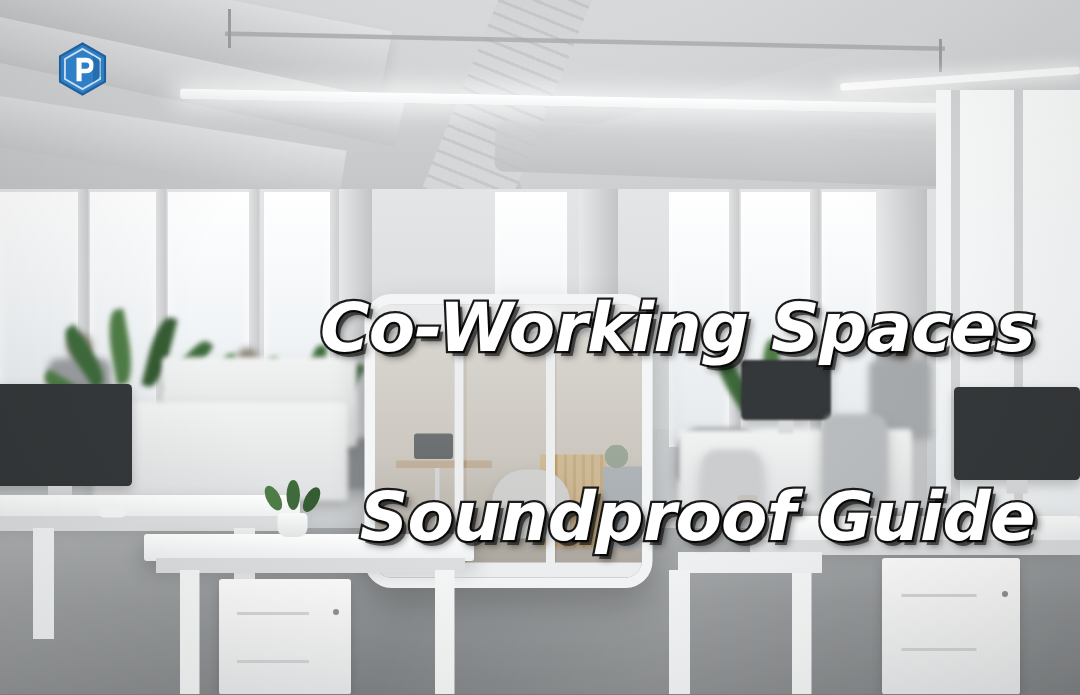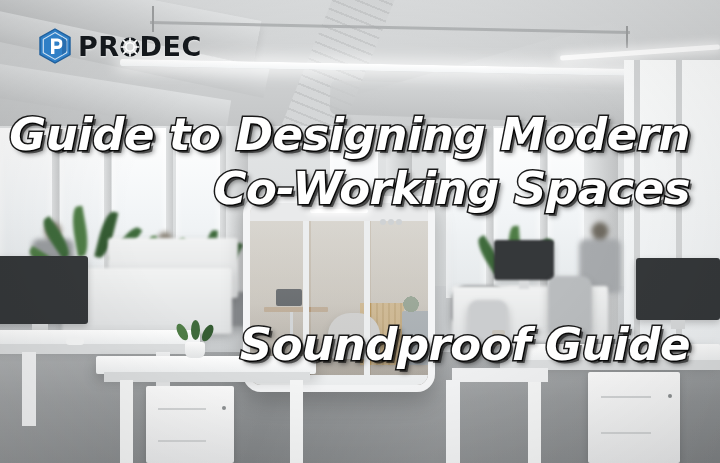--- a/index.html
+++ b/index.html
@@ -134,21 +134,21 @@
     white-space:nowrap;
     letter-spacing:-.5px;
     -webkit-text-stroke:3px #1b1b1b;
     paint-order:stroke fill;
     text-shadow:
        3px 3px 0 rgba(0,0,0,.55),
        4px 4px 5px rgba(0,0,0,.45);
   }
   .tline span{position:relative;}
   .t1{top:108px;font-size:45px;}
-  .t2{top:162px;font-size:45px;}
+  .t2{top:192px;font-size:45px;}
   .t3{top:246px;font-size:45px;}
   .t4{top:318px;font-size:45px;}
 
   .caption{position:absolute;left:272px;top:258px;z-index:31;
     font-family:"DejaVu Sans", sans-serif;font-weight:bold;font-style:italic;
     font-size:13px;color:#ffffff;letter-spacing:.1px;white-space:nowrap;
     text-shadow:1px 1px 2px rgba(0,0,0,.6), 0 0 4px rgba(0,0,0,.45);}
 </style>
 </head>
 <body>
@@ -319,36 +319,21 @@
 
   <div class="logo">
     <span class="logo-mark">
       <svg viewBox="0 0 34 36" width="34" height="36" aria-hidden="true">
         <polygon points="17,1 32,9.5 32,26.5 17,35 2,26.5 2,9.5" fill="#2f7fc6" stroke="#1f5f9c" stroke-width="1.4"></polygon>
         <polygon points="17,4.6 28.7,11.3 28.7,24.7 17,31.4 5.3,24.7 5.3,11.3" fill="none" stroke="#ffffff" stroke-width="1.2" opacity=".75"></polygon>
         <path d="M13 10.5 h6.6 a5.2 5.2 0 0 1 0 10.4 H16.4 v5.2 H13 Z M16.4 13.6 v4.2 h3.0 a2.1 2.1 0 0 0 0 -4.2 Z" fill="#ffffff"></path>
         <path d="M24 9 l5 4 v10 l-5 4 z" fill="#1f5f9c" opacity=".55"></path>
       </svg>
     </span>
-    <span class="logo-word"><span>PR</span><span class="sun"><svg width="22" height="24" viewBox="0 0 22 24" aria-hidden="true">
-              <circle cx="11" cy="12" r="8.4" fill="none" stroke="#15191d" stroke-width="2.6"></circle>
-              <circle cx="11" cy="12" r="4.2" fill="none" stroke="#ffffff" stroke-width="1.6"></circle>
-              <g stroke="#ffffff" stroke-width="1.7" stroke-linecap="round">
-                <line x1="11" y1="3.0" x2="11" y2="6.0"></line>
-                <line x1="11" y1="18.0" x2="11" y2="21.0"></line>
-                <line x1="2.2" y1="12" x2="5.2" y2="12"></line>
-                <line x1="16.8" y1="12" x2="19.8" y2="12"></line>
-                <line x1="4.7" y1="5.7" x2="6.9" y2="7.9"></line>
-                <line x1="15.1" y1="16.1" x2="17.3" y2="18.3"></line>
-                <line x1="17.3" y1="5.7" x2="15.1" y2="7.9"></line>
-                <line x1="6.9" y1="16.1" x2="4.7" y2="18.3"></line>
-              </g>
-            </svg></span><span>DEC</span></span>
   </div>
 
   <div class="titles">
-    <div class="tline t1"><span>Guide to Designing Modern</span></div>
     <div class="tline t2"><span>Co-Working Spaces</span></div>
     <div class="tline t4"><span>Soundproof Guide</span></div>
   </div>
 
 
 </div>
 
 </body></html>

